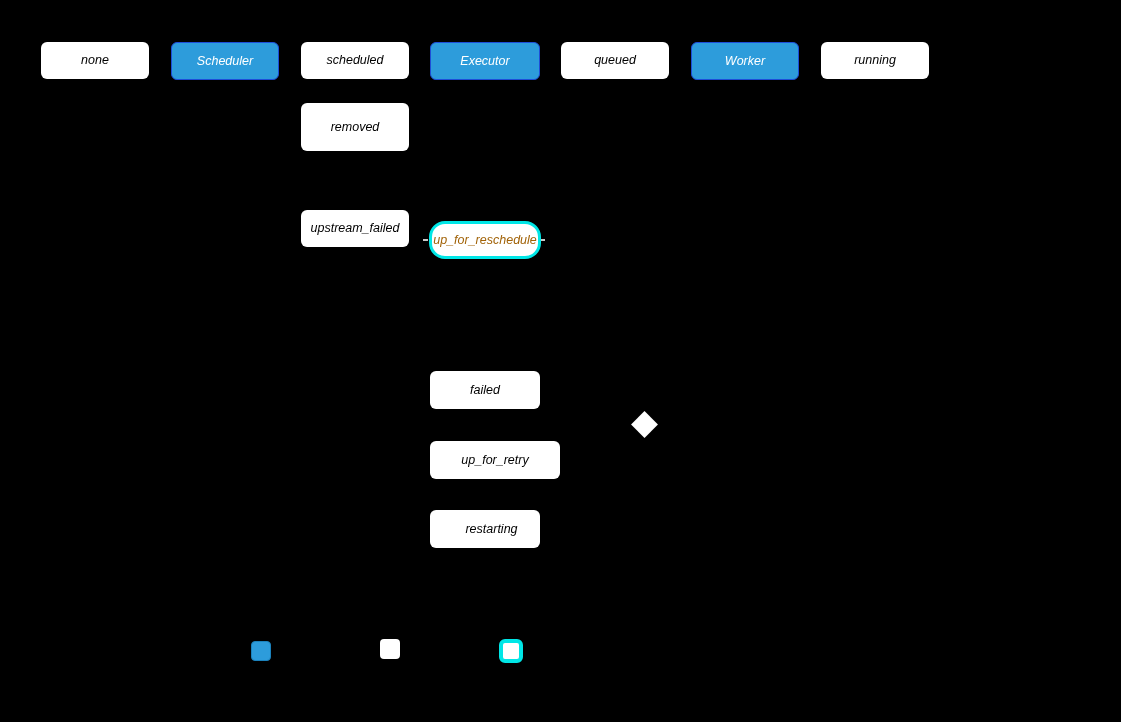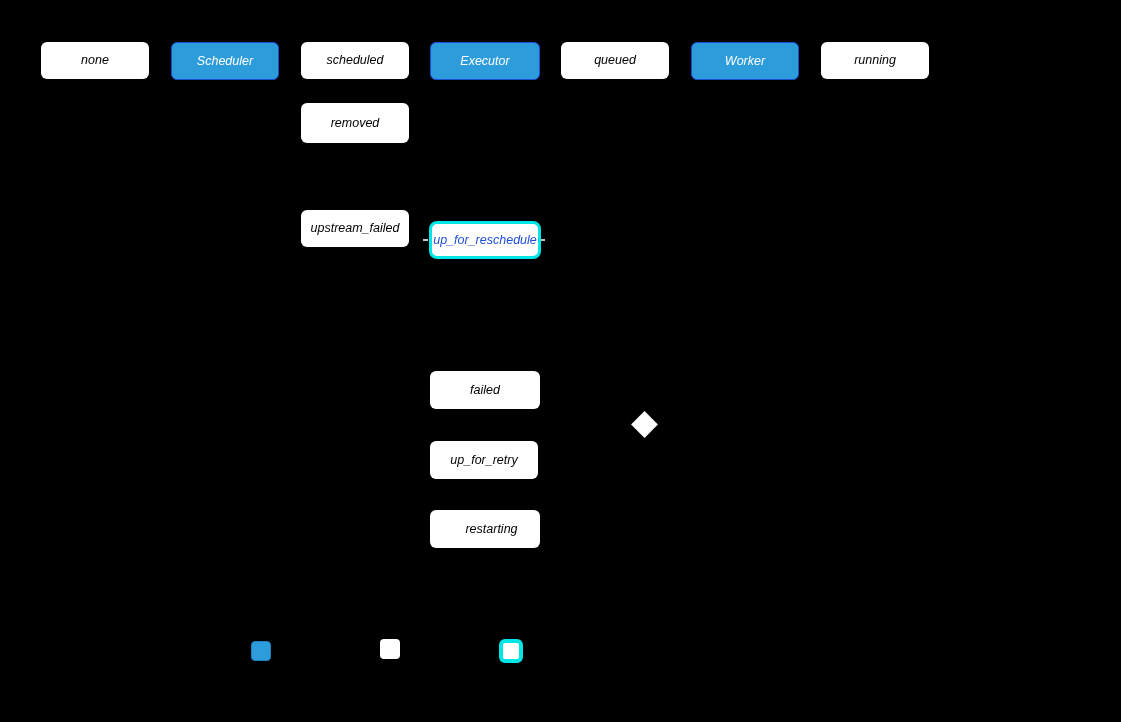--- a/index.html
+++ b/index.html
@@ -32,23 +32,23 @@
     background: #ffffff;
     color: #000000;
   }
   .node.blue {
     background: #2D9CDB;
     color: #ffffff;
     border: 1px solid #1d4ed8;
   }
   .node.cyan-outline {
     background: #ffffff;
-    color: #1d4ed8;
+    color: #a16207;
     border: 3px solid #00E6E6;
-    border-radius: 8px;
+    border-radius: 16px;
   }
   .diamond {
     position: absolute;
     left: 635px;
     top: 415px;
     width: 19px;
     height: 19px;
     background: #ffffff;
     transform: rotate(45deg);
   }
@@ -87,29 +87,29 @@
 <div class="canvas">
 
   <div class="node white" style="left:41px;  top:42px; width:108px; height:37px;">none</div>
   <div class="node blue" style="left:171px; top:42px; width:108px; height:38px;">Scheduler</div>
   <div class="node white" style="left:301px; top:42px; width:108px; height:37px;">scheduled</div>
   <div class="node blue" style="left:430px; top:42px; width:110px; height:38px;">Executor</div>
   <div class="node white" style="left:561px; top:42px; width:108px; height:37px;">queued</div>
   <div class="node blue" style="left:691px; top:42px; width:108px; height:38px;">Worker</div>
   <div class="node white" style="left:821px; top:42px; width:108px; height:37px;">running</div>
 
-  <div class="node white" style="left:301px; top:103px; width:108px; height:40px;">removed</div>
+  <div class="node white" style="left:301px; top:103px; width:108px; height:48px;">removed</div>
   <div class="node white" style="left:301px; top:162px; width:108px; height:37px;margin-top:48px;">upstream_failed</div>
 
   <div class="node cyan-outline" style="left:429px; top:221px; width:112px; height:38px;">up_for_reschedule</div>
   <div class="stub" style="left:423px; top:239px; width:5px;"></div>
   <div class="stub" style="left:541px; top:239px; width:4px;"></div>
 
   <div class="node white" style="left:430px; top:371px; width:110px; height:38px;">failed</div>
-  <div class="node white" style="left:430px; top:441px; width:108px; height:38px;">up_for_retry</div>
+  <div class="node white" style="left:430px; top:441px; width:130px; height:38px;">up_for_retry</div>
   <div class="node white" style="left:430px; top:510px; width:110px; height:38px;padding-left:13px;">restarting</div>
 
   <div class="diamond"></div>
 
   <div class="swatch blue" style="left:251px; top:641px;"></div>
   <div class="swatch white" style="left:380px; top:639px;"></div>
   <div class="swatch cyan-outline" style="left:499px; top:639px;"></div>
 
 </div>
 

